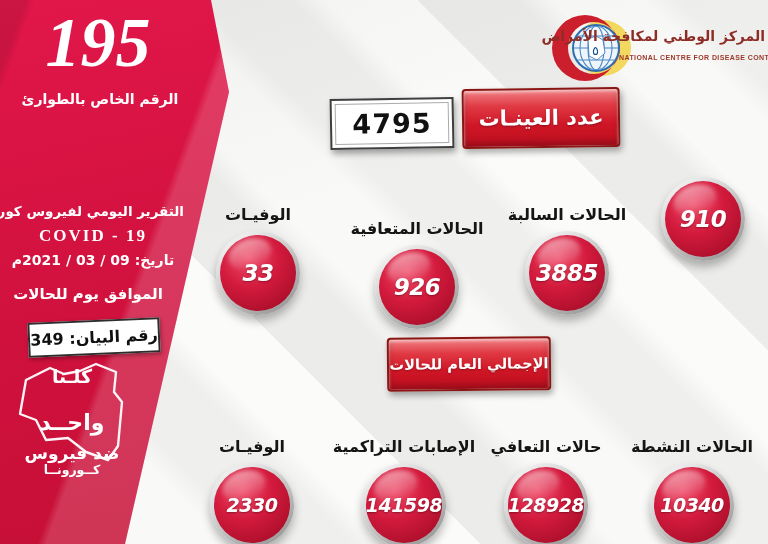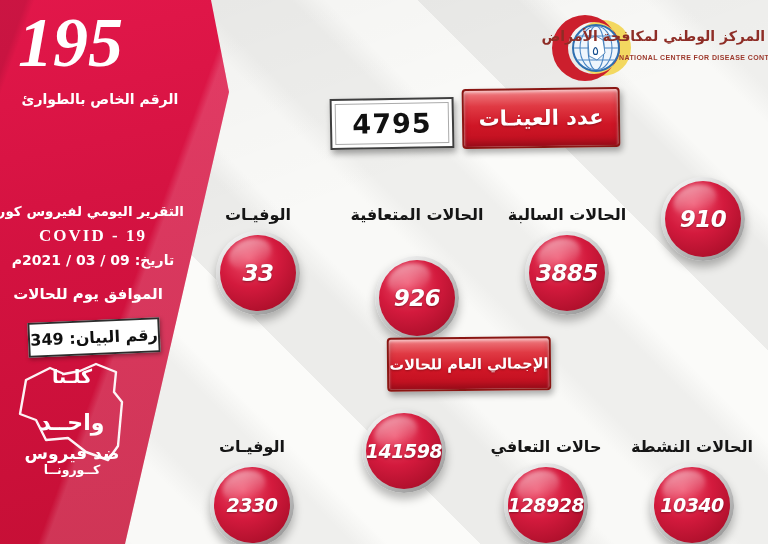--- a/index.html
+++ b/index.html
@@ -16,21 +16,21 @@
     clip-path:polygon(0 0,211px 0,229px 92px,125px 544px,0 544px);
     background:linear-gradient(168deg,#e2174a 0%,#d31240 45%,#c50f35 100%);
   }
   .sidebar::before{
     content:"";position:absolute;inset:0;
     background:
       linear-gradient(110deg, rgba(0,0,0,.10) 0 6%, rgba(0,0,0,0) 8%),
       linear-gradient(110deg, rgba(255,255,255,0) 54%, rgba(255,255,255,.16) 56%, rgba(255,255,255,.16) 78%, rgba(255,255,255,0) 80%);
   }
   .sidebar *{position:absolute;color:#fff;}
-  .hotline-number{left:18px;top:6px;width:160px;
+  .hotline-number{left:18px;top:6px;width:160px;text-align:center;
     font-family:"Liberation Serif",serif;font-style:italic;font-weight:700;font-size:70px;line-height:1.05;}
   .hotline-label{left:18px;top:91px;width:164px;text-align:center;font-size:14px;font-weight:700;}
   .report-title{left:2px;top:203px;width:182px;text-align:center;font-size:13.5px;font-weight:700;white-space:nowrap;}
   .covid-label{left:2px;top:226px;width:182px;text-align:center;font-size:17px;font-weight:700;
     font-family:"Liberation Serif",serif;letter-spacing:2px;}
   .date-line{left:0;top:252px;width:186px;text-align:center;font-size:14px;font-weight:700;}
   .day-line{left:0;top:285px;width:176px;text-align:center;font-size:15px;font-weight:700;}
   .bulletin-box{left:28px;top:320px;width:128px;height:31px;background:#fff;border:2px solid #2d2d2d;
     transform:rotate(-2.5deg);display:flex;align-items:center;justify-content:center;
     box-shadow:1px 2px 4px rgba(0,0,0,.35);}
@@ -145,21 +145,21 @@
     </div>
   </div>
   <div class="stat-card row1" style="left:482px;top:170px;">
     <div class="stat-label" dir="rtl">الحالات السالبة</div>
     <div class="stat-circle">
       <div class="stat-circle-inner">
           <span class="stat-value">3885</span>
         </div>
     </div>
   </div>
-  <div class="stat-card row1" style="left:332px;top:170px;gap:25px;">
+  <div class="stat-card row1" style="left:332px;top:184px;">
     <div class="stat-label" dir="rtl">الحالات المتعافية</div>
     <div class="stat-circle">
       <div class="stat-circle-inner">
           <span class="stat-value">926</span>
         </div>
     </div>
   </div>
   <div class="stat-card row1" style="left:173px;top:170px;">
     <div class="stat-label" dir="rtl">الوفيـات</div>
     <div class="stat-circle">
@@ -183,20 +183,21 @@
   </div>
   <div class="stat-card row2" style="left:461px;top:402px;">
     <div class="stat-label" dir="rtl">حالات التعافي</div>
     <div class="stat-circle">
       <div class="stat-circle-inner">
           <span class="stat-value">128928</span>
         </div>
     </div>
   </div>
   <div class="stat-card row2" style="left:319px;top:402px;">
+    <div class="stat-label" dir="rtl">الإصابات التراكمية</div>
     <div class="stat-circle">
       <div class="stat-circle-inner">
           <span class="stat-value">141598</span>
         </div>
     </div>
   </div>
   <div class="stat-card row2" style="left:167px;top:402px;">
     <div class="stat-label" dir="rtl">الوفيـات</div>
     <div class="stat-circle">
       <div class="stat-circle-inner">

